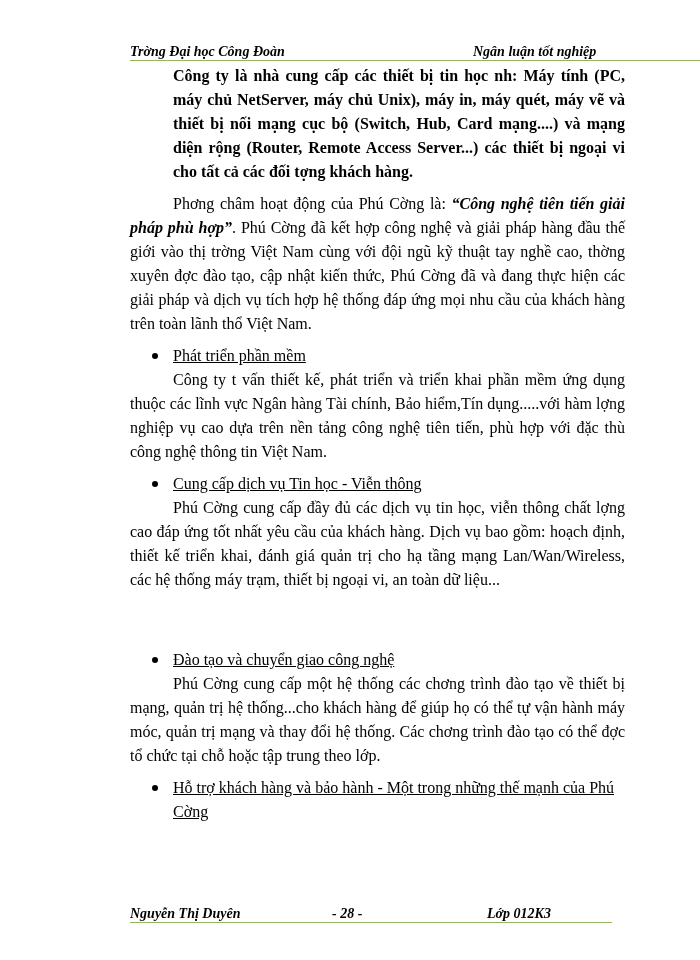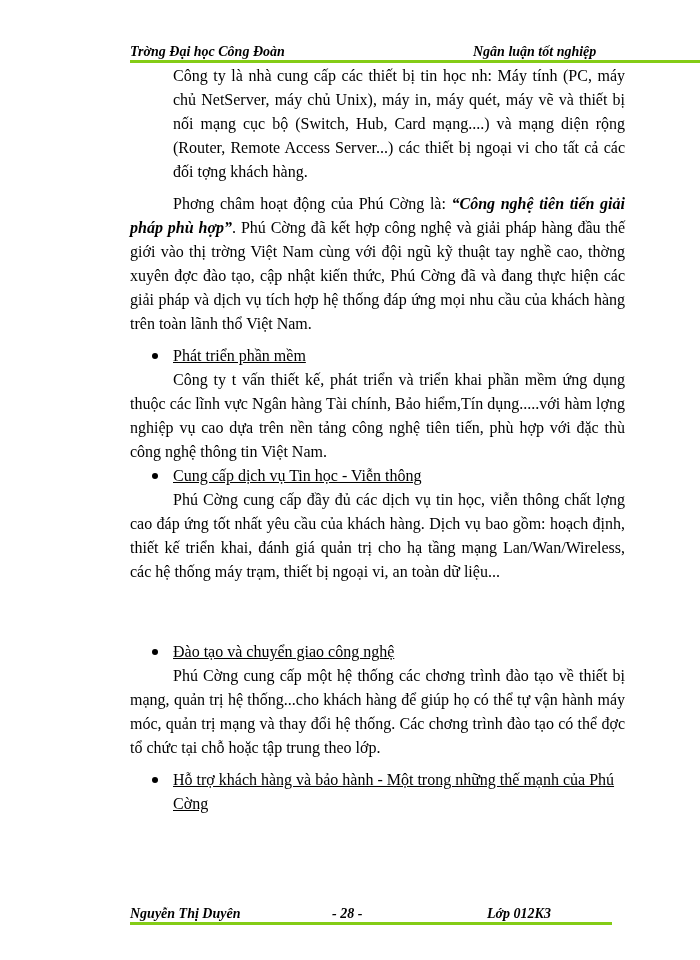--- a/index.html
+++ b/index.html
@@ -2,44 +2,44 @@
 <html><head>
 <meta charset="utf-8">
 <style>
   html, body { margin: 0; padding: 0; background: #ffffff; }
   body { width: 700px; height: 960px; position: relative; overflow: hidden;
          font-family: "Liberation Serif", "DejaVu Serif", serif; color: #000; }
   .page { position: absolute; left: 0; top: 0; width: 700px; height: 960px; }
 
   .running { position: absolute; left: 130px; width: 570px; height: 20px;
              font-family: "Liberation Serif", serif; font-style: italic; font-weight: bold;
-             font-size: 14px; border-bottom: 3px solid #84cc16; }
+             font-size: 14px; border-bottom: 1px solid #84cc16; }
   .running span { position: absolute; bottom: 0; line-height: 16px; }
   .header { top: 40px; }
   .header .left { left: 0; }
   .header .right { left: 343px; }
   .footer { top: 902px; width: 482px; }
   .footer .left { left: 0; }
   .footer .center { left: 202px; }
   .footer .right { left: 357px; }
 
   .body { position: absolute; left: 130px; top: 61px; width: 495px;
           font-size: 16px; line-height: 24px; }
   .section { position: relative; }
   .heading { position: relative; padding-left: 43px; height: 24px; }
   .bullet { position: absolute; left: 22px; top: 9px; width: 6px; height: 6px;
             border-radius: 50%; background: #000; }
   .heading-text { text-decoration: underline; text-decoration-color: #000; white-space: nowrap; }
   .para { text-align: justify; }
   .para.indent-block { padding-left: 43px; }
   .para.first-indent { text-indent: 43px; }
-  .sec1 .para { margin-top: 3px; }
+  .sec1 .para { margin-top: 3px; font-weight: bold; }
   .sec2 { margin-top: 8px; }
   .sec3 { margin-top: 8px; }
-  .sec4 { }
+  .sec4 { margin-top: 8px; }
   .sec5 { margin-top: 56px; }
   .sec6 { margin-top: 8px; }
   .sec6 .heading { height: auto; padding-right: 0; }
   .sec6 .heading-text { white-space: normal; display: block; }
   em.quote { font-weight: bold; font-style: italic; }
 </style>
 </head>
 <body>
 
 <div class="page">

